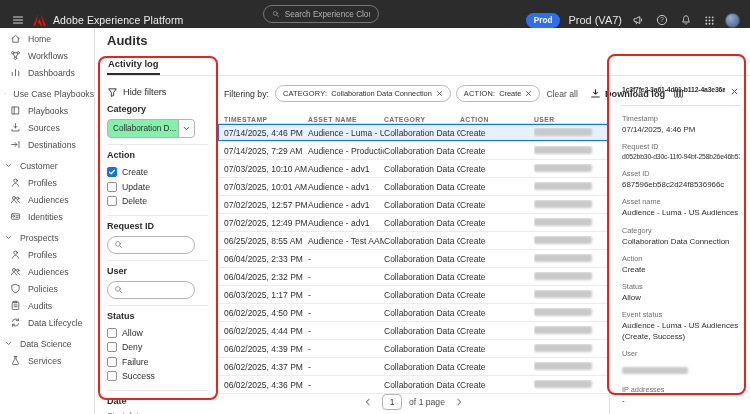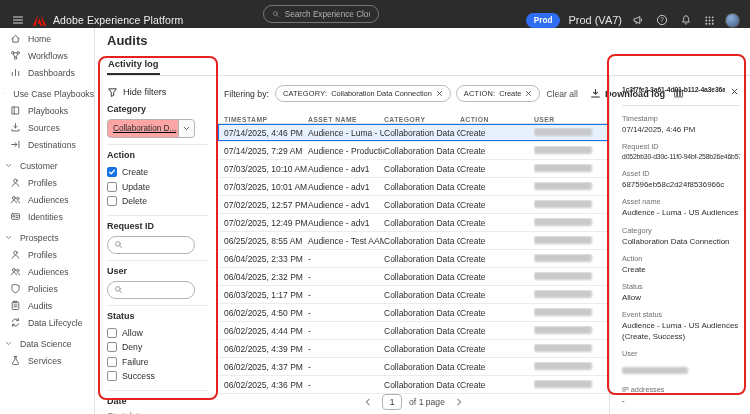--- a/index.html
+++ b/index.html
@@ -34,21 +34,21 @@
   .page-title { font-size:13px; font-weight:700; color:#2c2c2c; }
   .tabs { margin-top:5px; border-bottom:1px solid #e1e1e1; }
   .tab { display:inline-block; font-size:9.4px; font-weight:700; color:#2c2c2c; padding:2px 1px 4px; border-bottom:2px solid #2c2c2c; cursor:pointer; }
   .content { flex:1; display:flex; min-height:0; }
 
   
   .filters { width:123px; flex:none; padding:5px 10px 0 12px; overflow:hidden; }
   .hide-filters { display:flex; align-items:center; gap:5px; height:14px; font-size:9.2px; color:#2c2c2c; cursor:pointer; margin-top:4px; }
   .f-group-label { font-size:9px; font-weight:700; color:#2c2c2c; margin:5px 0 4px; line-height:11px; }
   .f-divider { border-top:1px solid #e8e8e8; margin-top:6px; }
-  .combobox { display:flex; width:88px; height:19px; border:1px solid #b3b3b3; border-radius:4px; overflow:hidden; cursor:pointer; background:#fca5a5;text-decoration:underline; }
+  .combobox { display:flex; width:88px; height:19px; border:1px solid #b3b3b3; border-radius:4px; overflow:hidden; cursor:pointer; background:#86efac; }
   .cb-text { flex:1; display:flex; align-items:center; padding:0 5px; font-size:8.2px; color:#2c2c2c; white-space:nowrap; overflow:hidden; }
   .cb-btn { width:16px; flex:none; border-left:1px solid #b3b3b3; background:#fafafa; display:flex; align-items:center; justify-content:center; }
   .check-row { display:flex; align-items:center; gap:5px; height:14.5px; cursor:pointer; }
   .box { width:10px; height:10px; flex:none; border:1px solid #8e8e8e; border-radius:2px; background:#fff; display:flex; align-items:center; justify-content:center; }
   .box.checked { background:#1473e6; border-color:#1473e6; }
   .check-label { font-size:8.7px; color:#2c2c2c; }
   .search-box { display:flex; align-items:center; gap:4px; width:88px; height:18px; border:1px solid #b3b3b3; border-radius:9px; padding:0 6px; background:#fff; }
   .search-field { flex:1; min-width:0; border:none; outline:none; font-size:8.2px; color:#2c2c2c; font-family:inherit; background:transparent; }
   .start-date { font-size:8.4px; color:#6e6e6e; cursor:pointer; }
 

